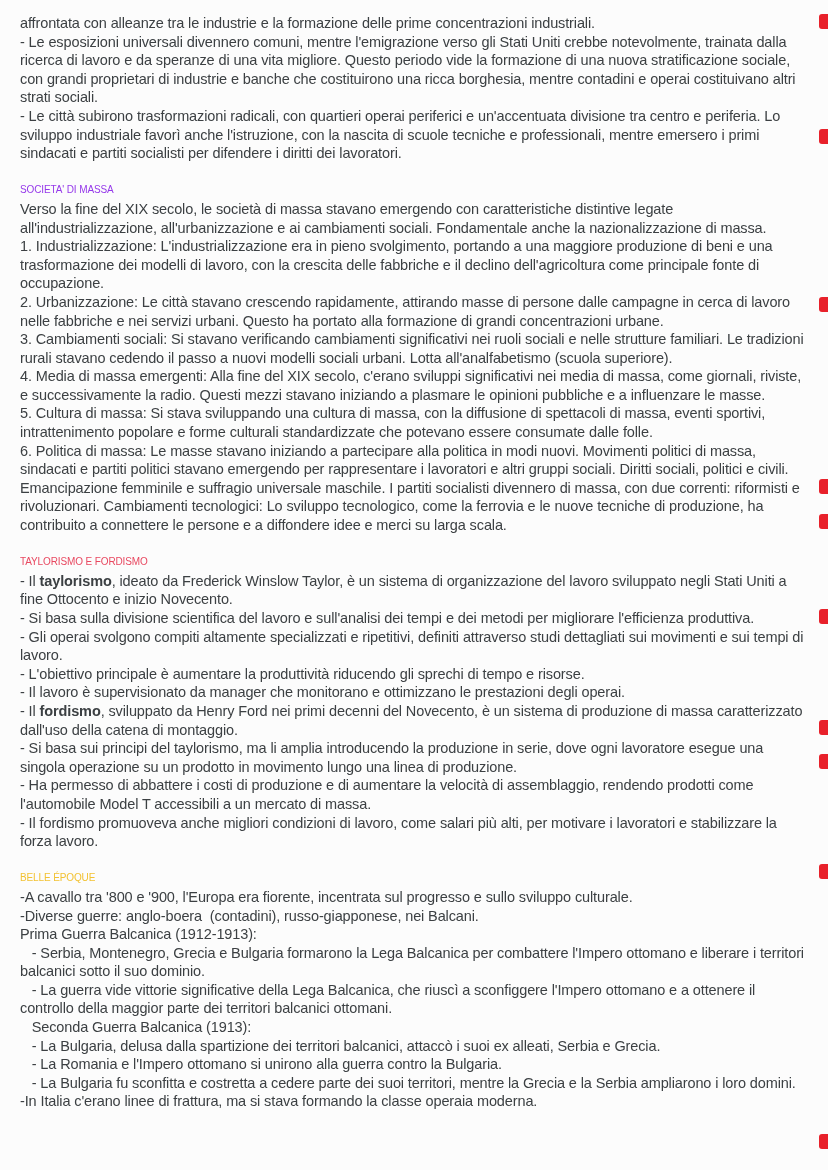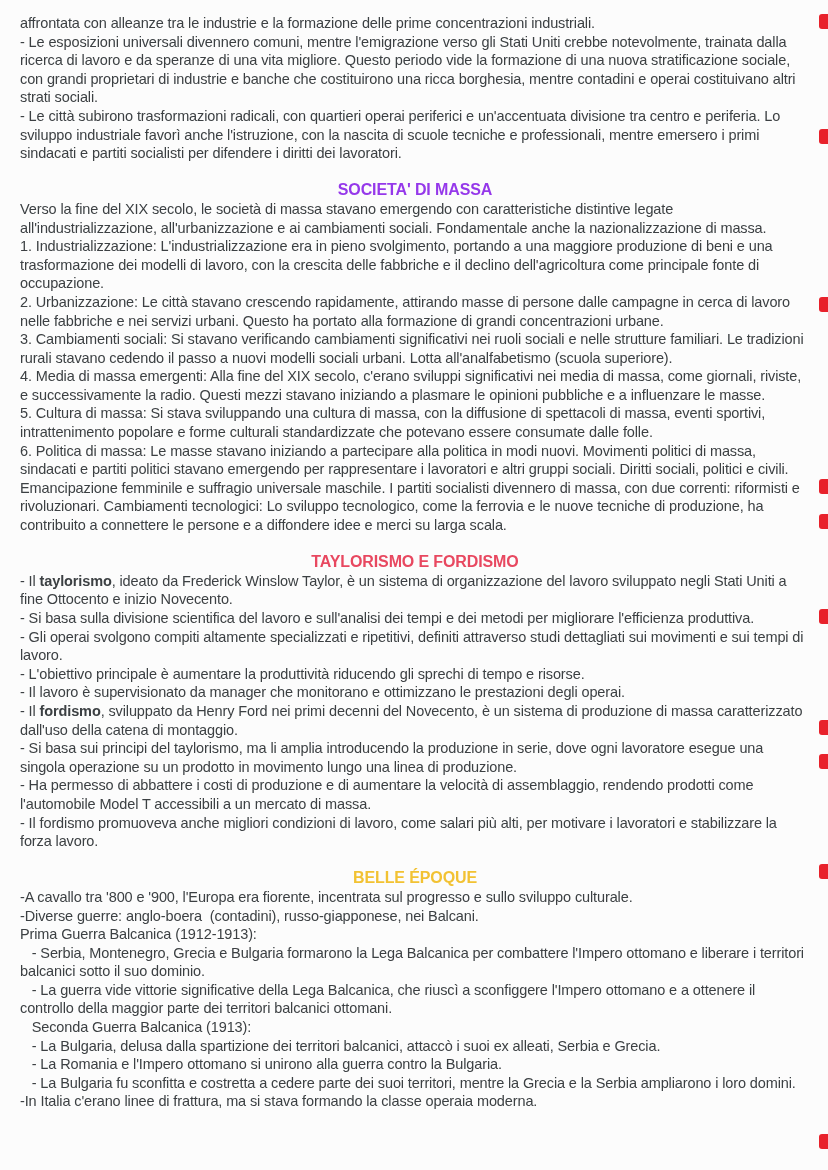--- a/index.html
+++ b/index.html
@@ -21,25 +21,24 @@
     left: 20px;
     width: 790px;
     font-size: 14.5px;
     line-height: 18.6px;
     letter-spacing: -0.12px;
     color: #3c4043;
     white-space: pre-wrap;
   }
   section { margin: 0; }
   .heading {
-    font-size: 16px;
-    font-weight: bold;
+    font-size: 10px;
+    font-weight: normal;
     line-height: 18.6px;
     margin: 18.6px 0 0 0;
-    text-align: center;
   }
   .para {
     margin: 0;
   }
   .para strong { font-weight: bold; text-align: right; }
   .edge-markers {
     position: absolute;
     top: 0;
     right: 0;
     width: 12px;

